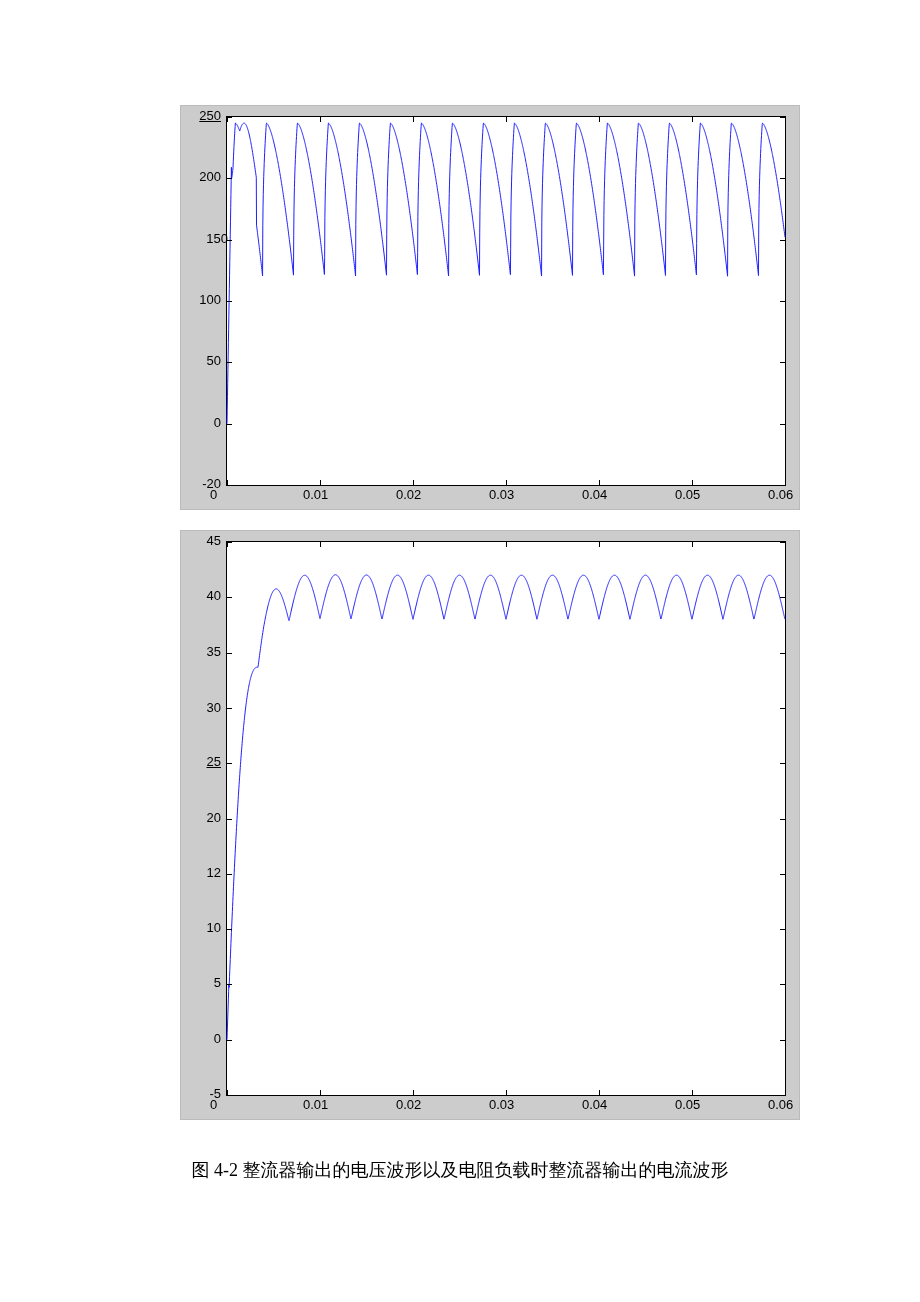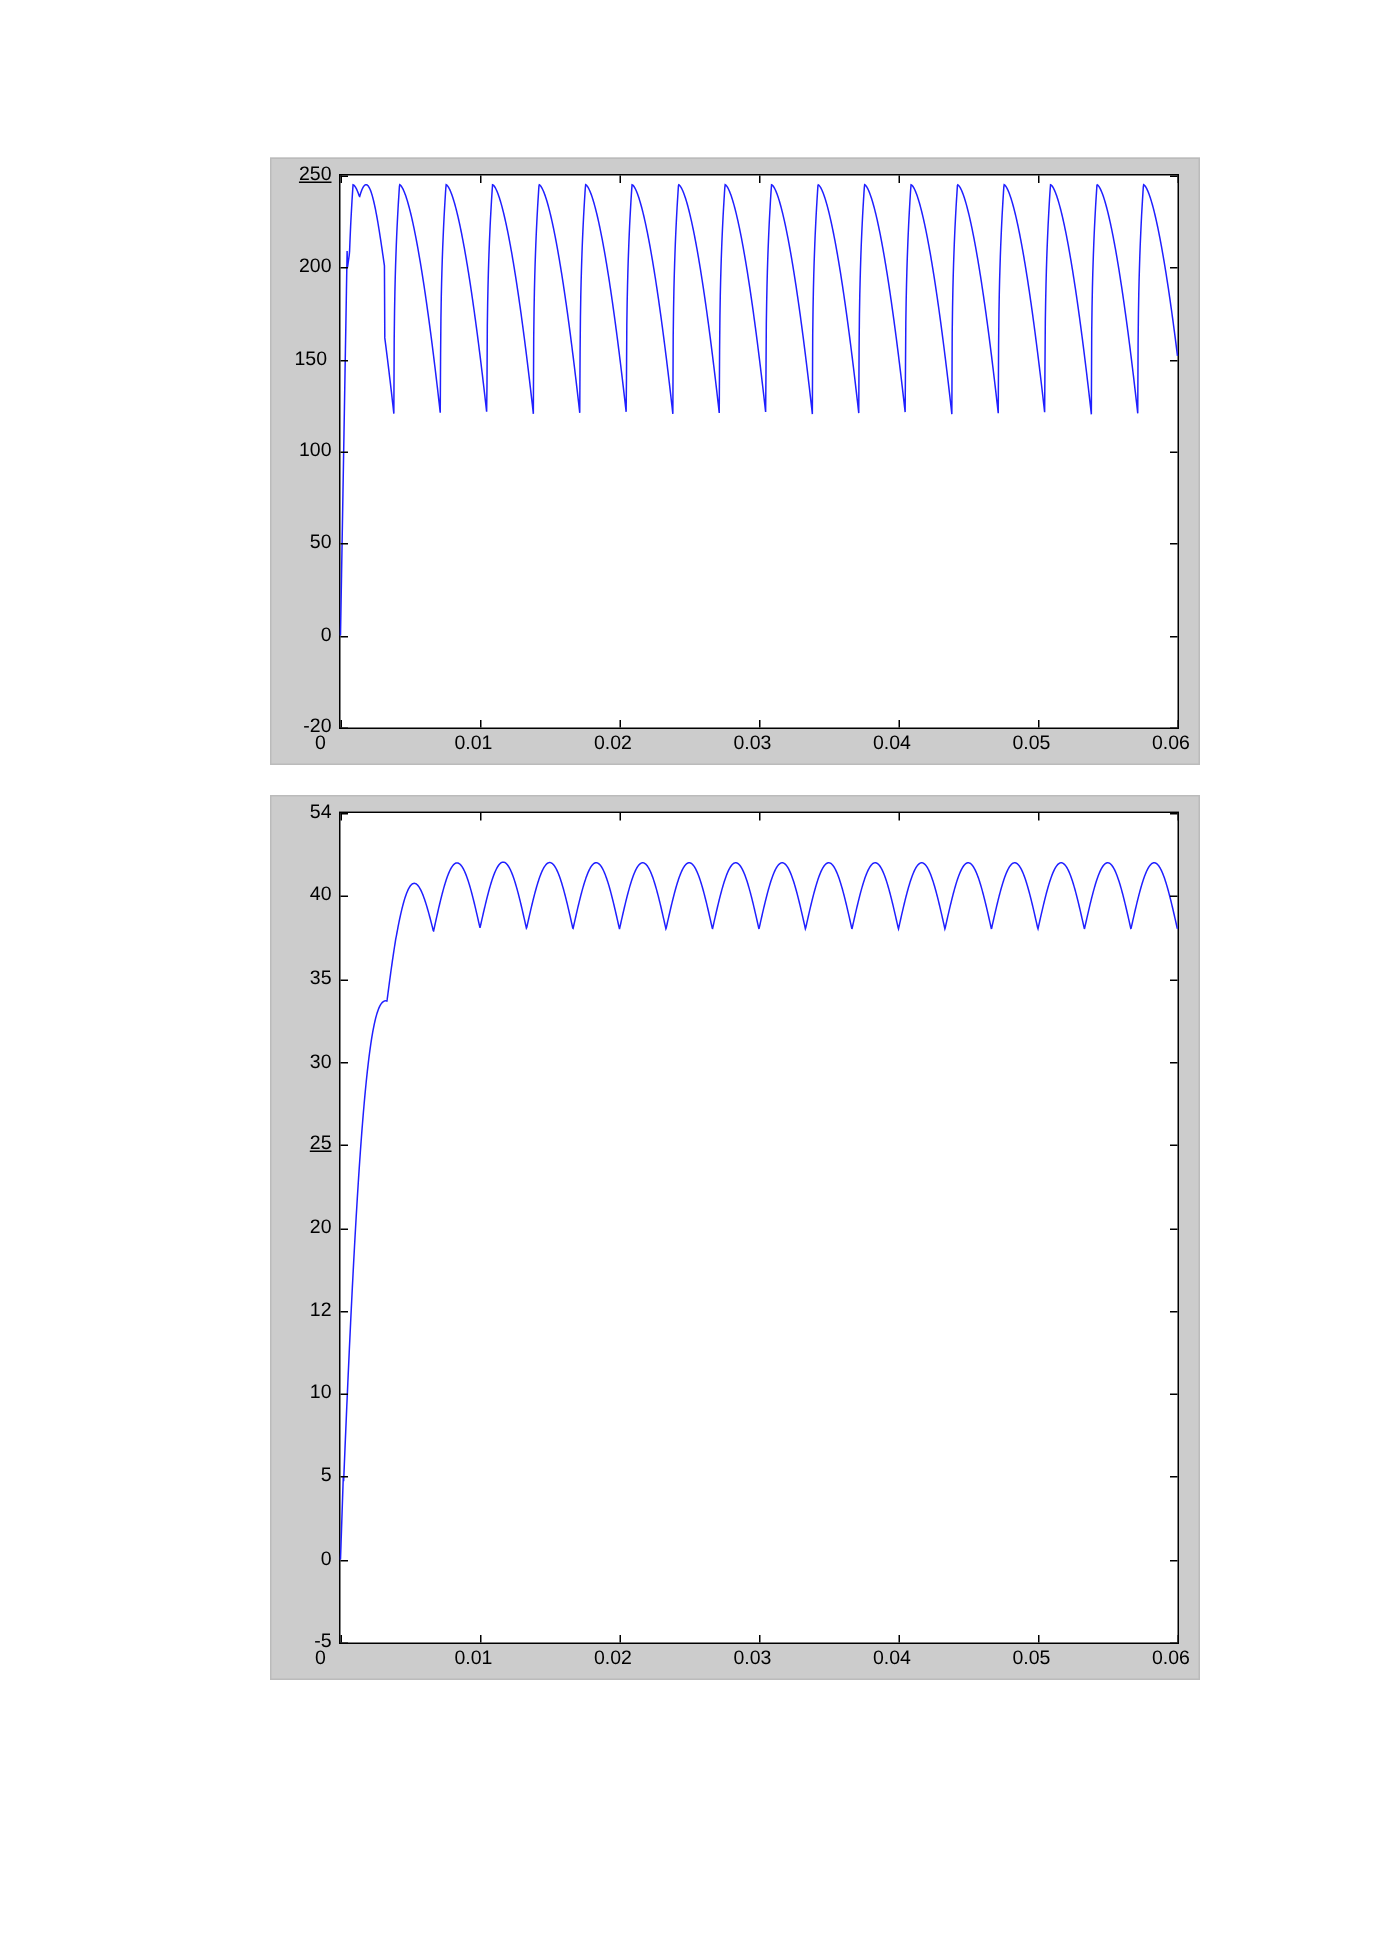--- a/index.html
+++ b/index.html
@@ -96,21 +96,21 @@
         <div class="tick" style="left: 372px; top: 0px; width: 1px; height: 5px;"></div>
         <div class="tick" style="left: 465px; top: 363px; width: 1px; height: 5px;"></div>
         <div class="tick" style="left: 465px; top: 0px; width: 1px; height: 5px;"></div>
         <div class="tick" style="left: 558px; top: 363px; width: 1px; height: 5px;"></div>
         <div class="tick" style="left: 558px; top: 0px; width: 1px; height: 5px;"></div>
       </div>
 <div class="tick-label y-tick-label" style="left: 5px; top: 370px; width: 35px;">-20</div>
       <div class="tick-label y-tick-label" style="left: 5px; top: 308.667px; width: 35px;">0</div>
       <div class="tick-label y-tick-label" style="left: 5px; top: 247.333px; width: 35px;">50</div>
       <div class="tick-label y-tick-label" style="left: 5px; top: 186px; width: 35px;">100</div>
-      <div class="tick-label y-tick-label" style="left: 2px; top: 124.667px; width: 35px;">150</div>
+      <div class="tick-label y-tick-label" style="left: 12px; top: 124.667px; width: 35px;">150</div>
       <div class="tick-label y-tick-label" style="left: 5px; top: 63.3333px; width: 35px;">200</div>
       <div class="tick-label y-tick-label" style="left: 5px; top: 2px; width: 35px; text-decoration: underline;">250</div>
       <div class="tick-label" style="left: 29px; top: 381px;">0</div>
       <div class="tick-label" style="left: 122px; top: 381px;">0.01</div>
       <div class="tick-label" style="left: 215px; top: 381px;">0.02</div>
       <div class="tick-label" style="left: 308px; top: 381px;">0.03</div>
       <div class="tick-label" style="left: 401px; top: 381px;">0.04</div>
       <div class="tick-label" style="left: 494px; top: 381px;">0.05</div>
       <div class="tick-label" style="left: 587px; top: 381px;">0.06</div>
     </div>
@@ -160,24 +160,25 @@
 <div class="tick-label y-tick-label" style="left: 5px; top: 555px; width: 35px;">-5</div>
       <div class="tick-label y-tick-label" style="left: 5px; top: 499.7px; width: 35px;">0</div>
       <div class="tick-label y-tick-label" style="left: 5px; top: 444.4px; width: 35px;">5</div>
       <div class="tick-label y-tick-label" style="left: 5px; top: 389.1px; width: 35px;">10</div>
       <div class="tick-label y-tick-label" style="left: 5px; top: 333.8px; width: 35px;">12</div>
       <div class="tick-label y-tick-label" style="left: 5px; top: 278.5px; width: 35px;">20</div>
       <div class="tick-label y-tick-label" style="left: 5px; top: 223.2px; width: 35px; text-decoration: underline;">25</div>
       <div class="tick-label y-tick-label" style="left: 5px; top: 169px; width: 35px;">30</div>
       <div class="tick-label y-tick-label" style="left: 5px; top: 112.6px; width: 35px;">35</div>
       <div class="tick-label y-tick-label" style="left: 5px; top: 57.3px; width: 35px;">40</div>
-      <div class="tick-label y-tick-label" style="left: 5px; top: 2px; width: 35px;">54</div>
+      <div class="tick-label y-tick-label" style="left: 5px; top: 2px; width: 35px;">45</div>
       <div class="tick-label" style="left: 29px; top: 566px;">0</div>
       <div class="tick-label" style="left: 122px; top: 566px;">0.01</div>
       <div class="tick-label" style="left: 215px; top: 566px;">0.02</div>
       <div class="tick-label" style="left: 308px; top: 566px;">0.03</div>
       <div class="tick-label" style="left: 401px; top: 566px;">0.04</div>
       <div class="tick-label" style="left: 494px; top: 566px;">0.05</div>
       <div class="tick-label" style="left: 587px; top: 566px;">0.06</div>
     </div>
 
+<div class="caption" style="top:1158px;">图 4-2   整流器输出的电压波形以及电阻负载时整流器输出的电流波形</div>
 
 </div>
 
 </body></html>

